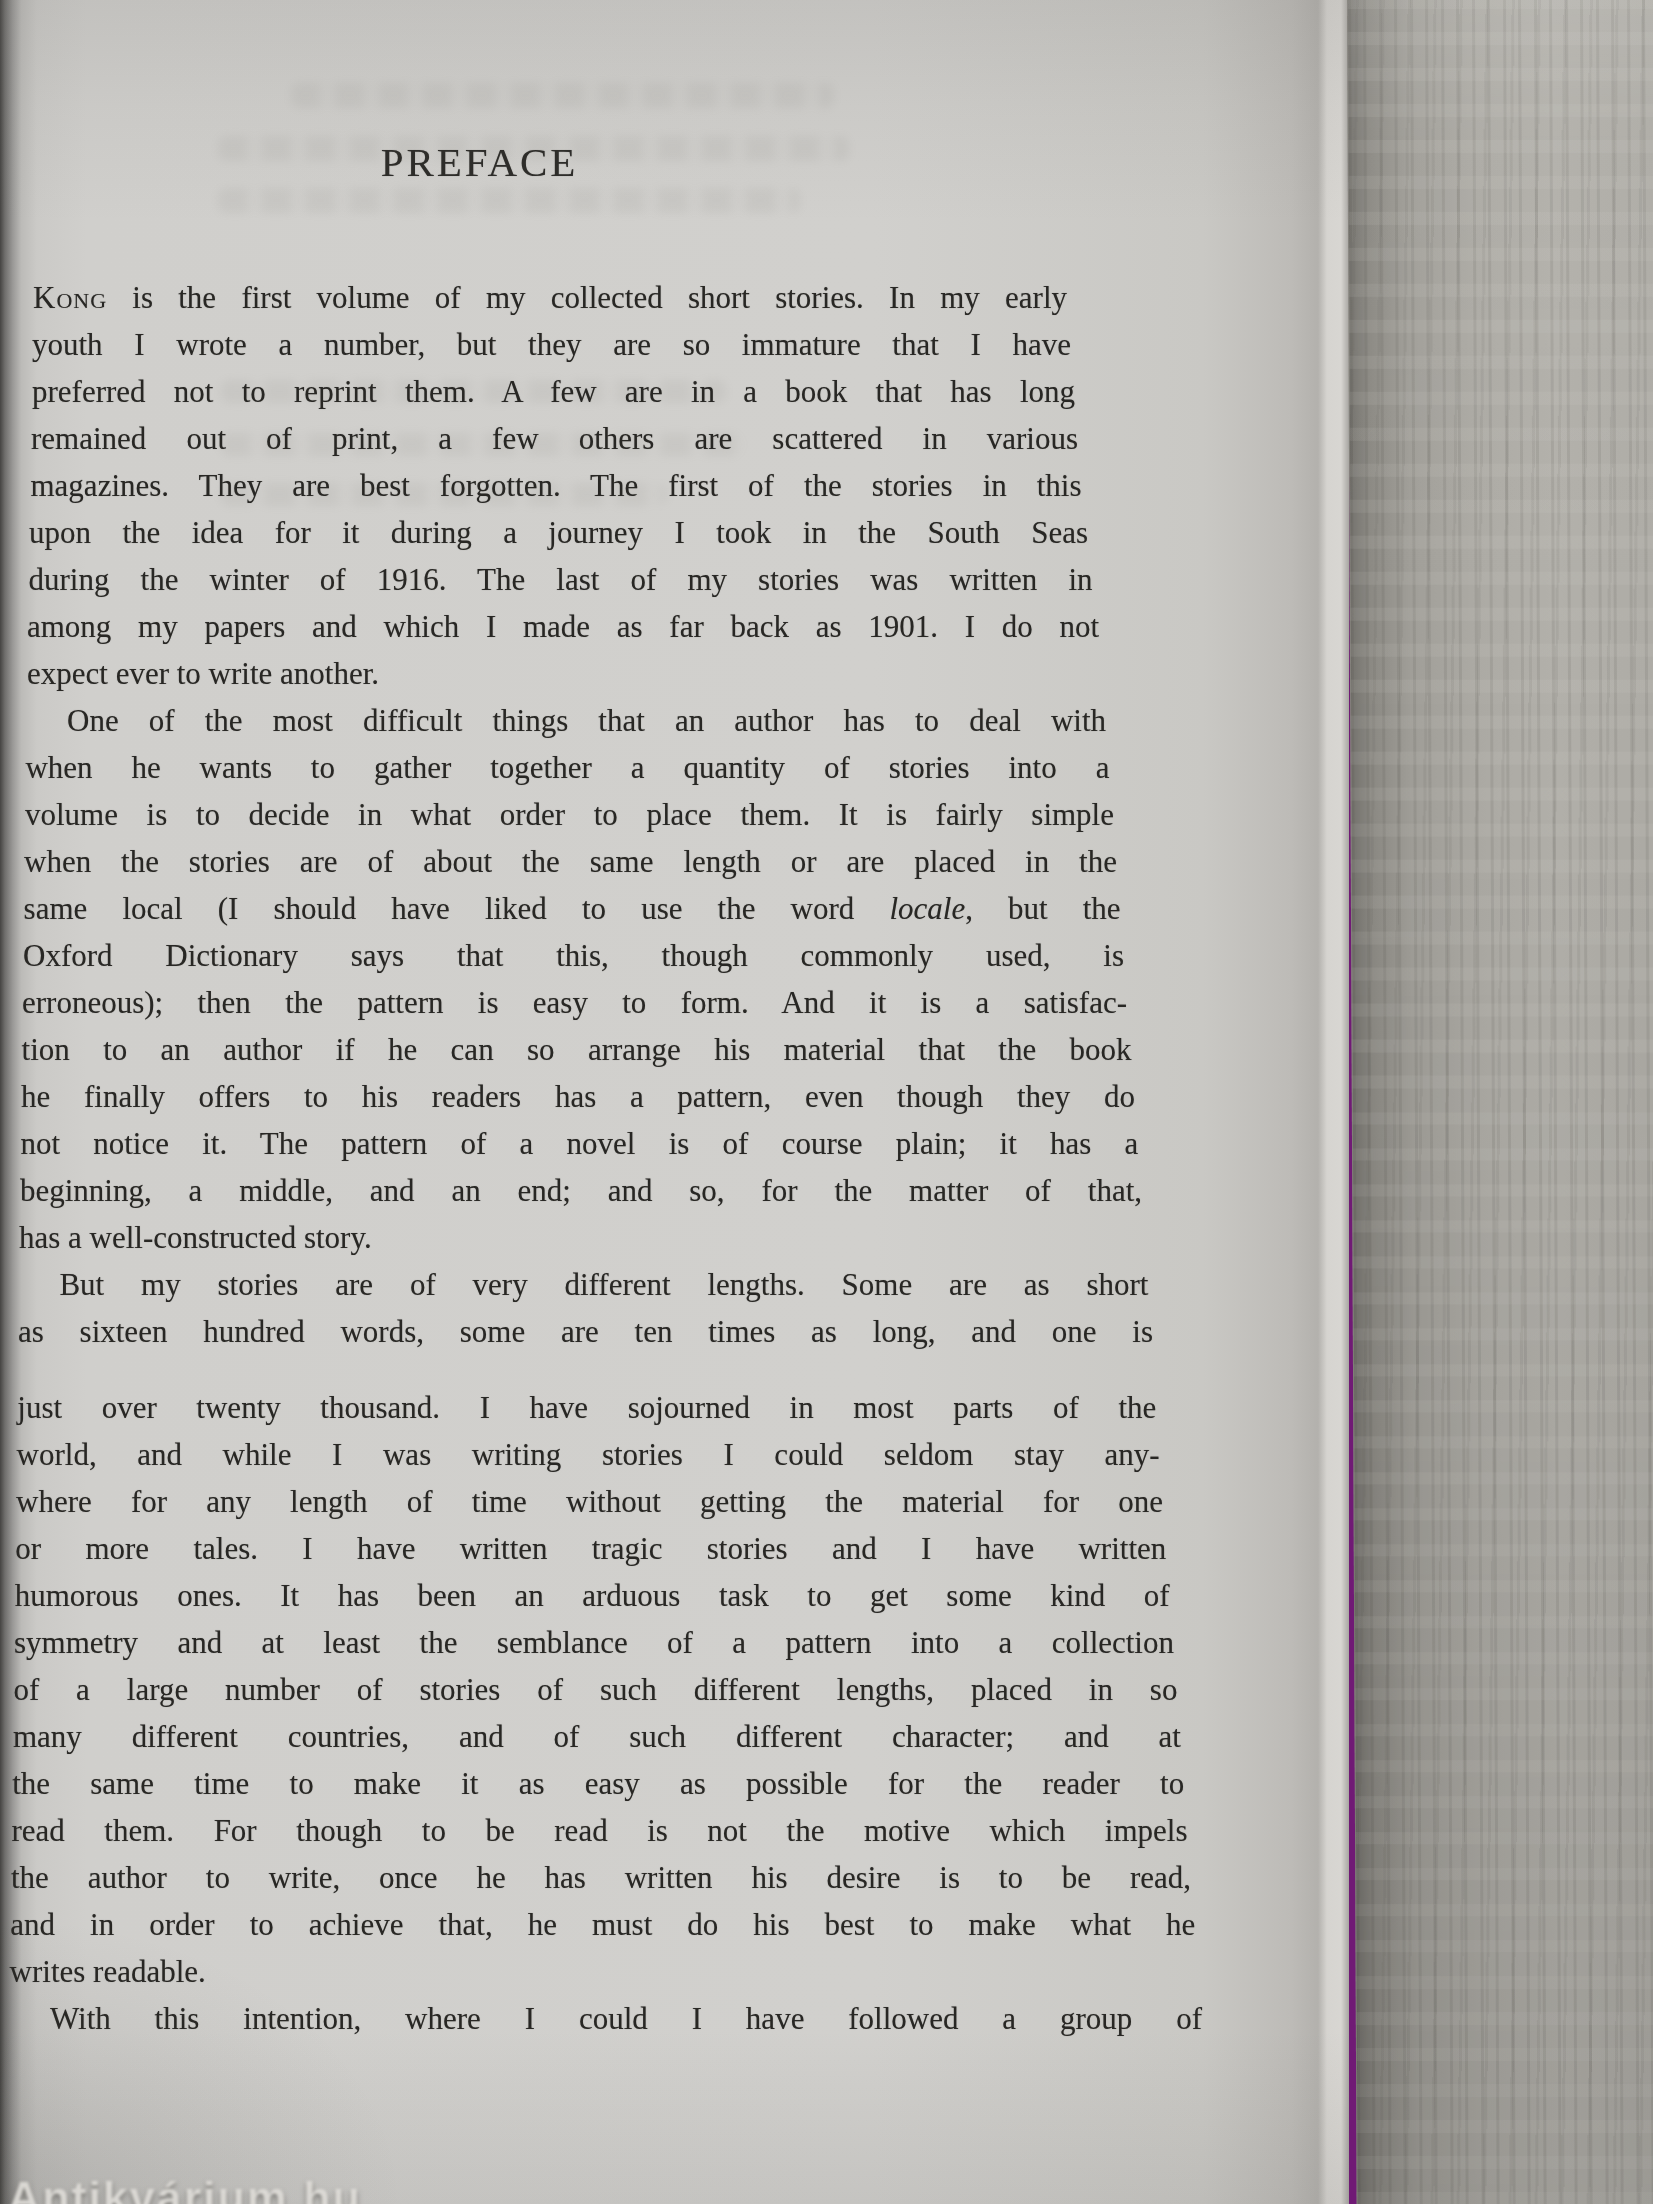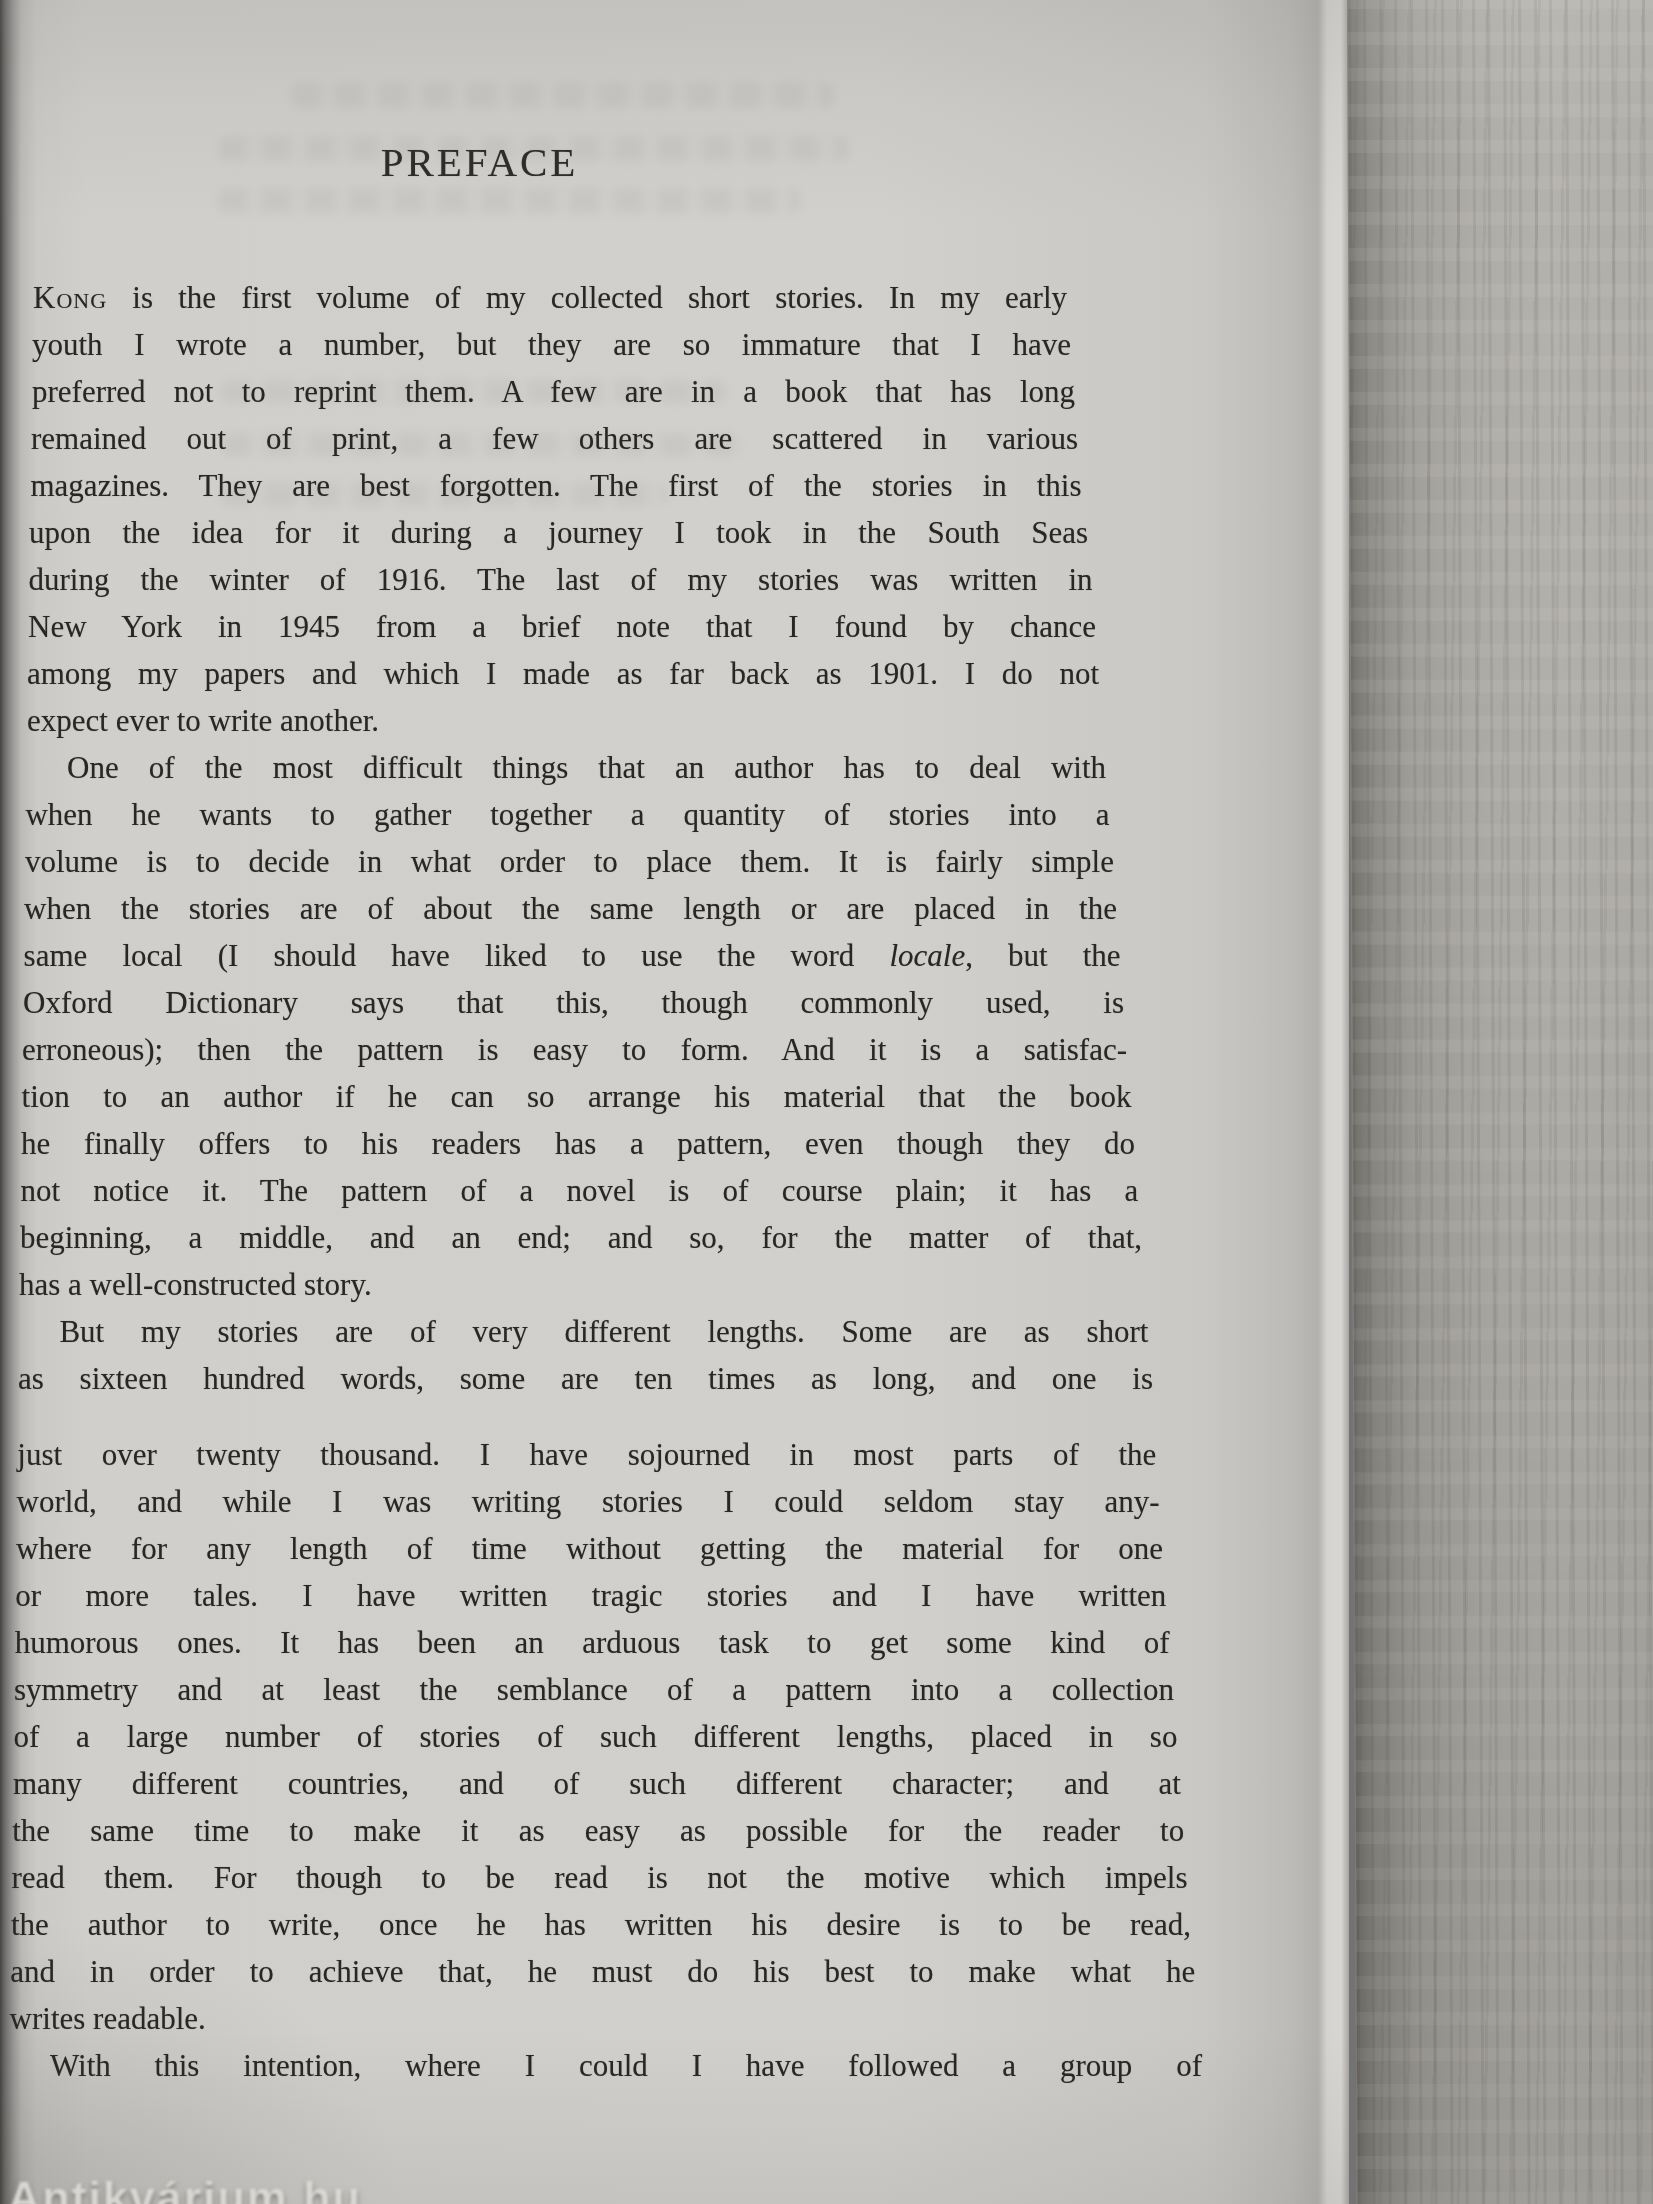--- a/index.html
+++ b/index.html
@@ -6,21 +6,21 @@
   body {
     width: 1654px; height: 2205px;
     overflow: hidden;
     background: #1a1a1a;
     font-family: "Liberation Serif", "DejaVu Serif", serif;
   }
   .photo {
     position: relative;
     width: 1654px; height: 2205px;
     overflow: hidden;
-    background: #737373;
+    background: #701a75;
   }
   
   .page {
     position: absolute;
     left: 0; top: 0; bottom: 0;
     width: 1349px;
     background:
       
       linear-gradient(180deg, rgba(110,108,104,.14) 0px, rgba(110,108,104,.06) 107px, rgba(110,108,104,0) 223px),
       
@@ -124,21 +124,20 @@
 
     <div class="text-body">
         <div>
           <div class="line" style="margin-left: 33px; width: 1034px;"><span class="sc">Kong</span> is the first volume of my collected short stories. In my early</div>
           <div class="line" style="margin-left: 32px; width: 1039px;">youth I wrote a number, but they are so immature that I have</div>
           <div class="line" style="margin-left: 32px; width: 1043px;">preferred not to reprint them. A few are in a book that has long</div>
           <div class="line" style="margin-left: 31px; width: 1047px;">remained out of print, a few others are scattered in various</div>
           <div class="line" style="margin-left: 30.5px; width: 1051px;">magazines. They are best forgotten. The first of the stories in this</div>
           <div class="line" style="margin-left: 29px; width: 1059px;">upon the idea for it during a journey I took in the South Seas</div>
           <div class="line" style="margin-left: 28.5px; width: 1064px;">during the winter of 1916. The last of my stories was written in</div>
-          <div class="line" style="margin-left: 28px; width: 1068px;">New York in 1945 from a brief note that I found by chance</div>
           <div class="line" style="margin-left: 27px; width: 1072px;">among my papers and which I made as far back as 1901. I do not</div>
           <div class="line pl" style="margin-left: 27px; width: 1076px;">expect ever to write another.</div>
         </div>
         <div>
           <div class="line ind" style="margin-left: 26px; width: 1080px;">One of the most difficult things that an author has to deal with</div>
           <div class="line" style="margin-left: 25.4px; width: 1084px;">when he wants to gather together a quantity of stories into a</div>
           <div class="line" style="margin-left: 25px; width: 1089px;">volume is to decide in what order to place them. It is fairly simple</div>
           <div class="line" style="margin-left: 24px; width: 1093px;">when the stories are of about the same length or are placed in the</div>
           <div class="line" style="margin-left: 23.6px; width: 1097px;">same local (I should have liked to use the word <i>locale</i>, but the</div>
           <div class="line" style="margin-left: 23px; width: 1101px;">Oxford Dictionary says that this, though commonly used, is</div>

